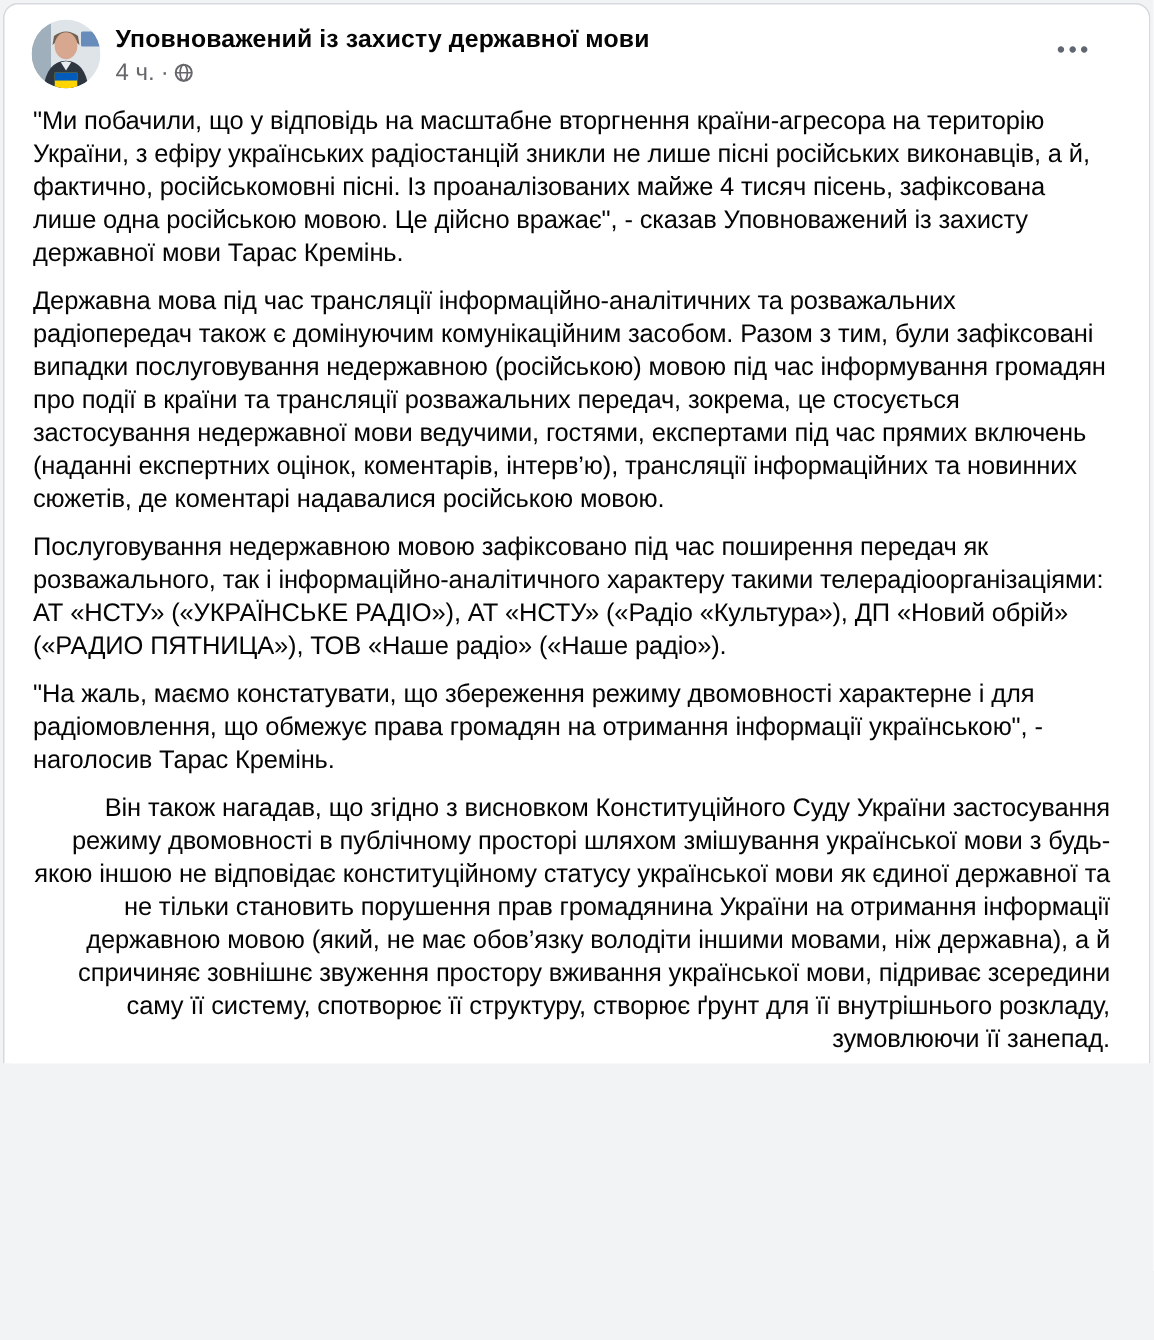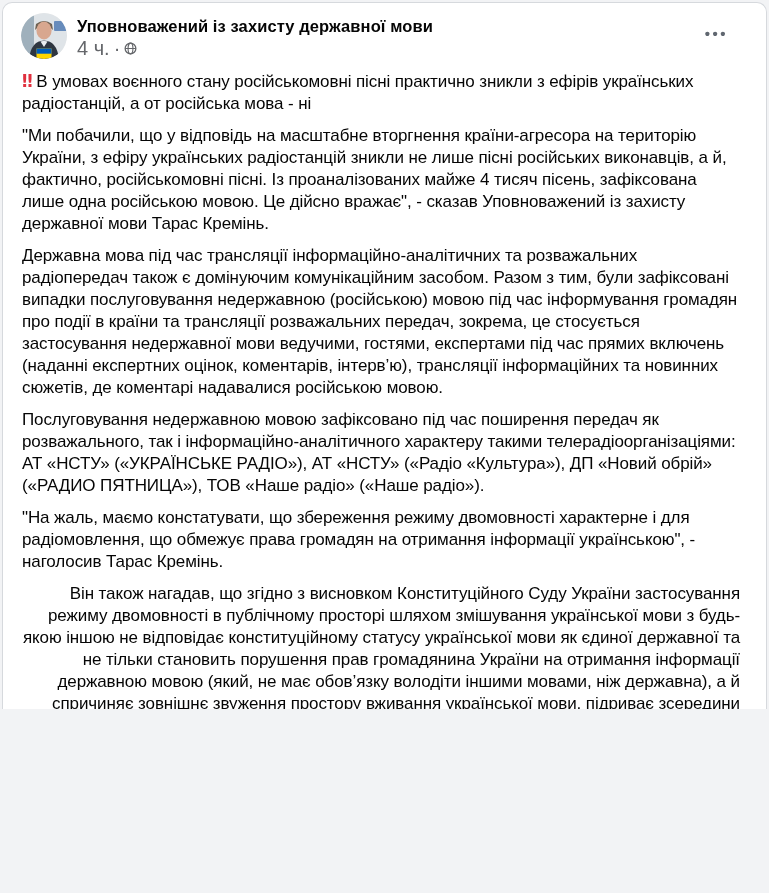--- a/index.html
+++ b/index.html
@@ -28,21 +28,21 @@
     box-shadow:inset 0 0 0 1px rgba(0,0,0,.08);
   }
   .avatar svg { display:block; width:46px; height:46px; }
   .head-text { margin-left:10px; flex:1 1 auto; padding-top:2px; }
   .page-name {
     font-size:16.5px; font-weight:700; color:#050505;
     line-height:22px; letter-spacing:.1px; cursor:pointer;
   }
   .meta {
     display:flex; align-items:center; gap:4px;
-    margin-top:2px; font-size:20px; color:#65676b; line-height:19px;
+    margin-top:2px; font-size:16px; color:#65676b; line-height:19px;
   }
   .meta .ts { cursor:pointer; }
   .globe-wrap { display:inline-flex; align-items:center; }
   .more-btn {
     flex:0 0 auto; align-self:flex-start;
     margin-top:12px; margin-right:18px;
     color:#606770; font-size:15px; letter-spacing:2.5px; font-weight:700;
     cursor:pointer; padding:4px 6px; border-radius:6px; line-height:10px;
   }
   
@@ -98,21 +98,20 @@
             <line x1="1.4" y1="8" x2="14.6" y2="8" stroke="#65676b" stroke-width="1.4"></line>
           </svg>
         </span>
       </div>
     </div>
 
     <div class="more-btn">•••</div>
   </header>
 
   <div class="post-body">
-    <p><span class="bang">‼</span> <span>В умовах воєнного стану російськомовні пісні практично зникли з ефірів українських радіостанцій, а от російська мова - ні</span></p>
     <p>"Ми побачили, що у відповідь на масштабне вторгнення країни-агресора на територію України, з ефіру українських радіостанцій зникли не лише пісні російських виконавців, а й, фактично, російськомовні пісні. Із проаналізованих майже 4 тисяч пісень, зафіксована лише одна російською мовою. Це дійсно вражає", - сказав Уповноважений із захисту державної мови Тарас Кремінь.</p>
     <p>Державна мова під час трансляції інформаційно-аналітичних та розважальних радіопередач також є домінуючим комунікаційним засобом. Разом з тим, були зафіксовані випадки послуговування недержавною (російською) мовою під час інформування громадян про події в країни та трансляції розважальних передач, зокрема, це  стосується застосування недержавної мови ведучими, гостями, експертами під час прямих включень (наданні експертних оцінок, коментарів, інтерв’ю), трансляції інформаційних та новинних сюжетів, де коментарі надавалися російською мовою.</p>
     <p>Послуговування недержавною мовою зафіксовано під час поширення передач як розважального, так і інформаційно-аналітичного характеру такими телерадіоорганізаціями: АТ «НСТУ» («УКРАЇНСЬКЕ РАДІО»), АТ «НСТУ» («Радіо «Культура»), ДП «Новий обрій» («РАДИО ПЯТНИЦА»), ТОВ «Наше радіо» («Наше радіо»).</p>
     <p>"На жаль, маємо констатувати, що збереження режиму двомовності характерне і для радіомовлення, що обмежує права громадян на отримання інформації українською", - наголосив Тарас Кремінь.</p>
     <p>Він також нагадав, що згідно з висновком Конституційного Суду України застосування режиму двомовності в публічному просторі шляхом змішування української мови з будь-якою іншою не відповідає конституційному статусу української мови як єдиної державної та не тільки становить порушення прав громадянина України на отримання інформації державною мовою (який, не має обов’язку володіти іншими мовами, ніж державна), а й спричиняє зовнішнє звуження простору вживання української мови, підриває зсередини саму її систему, спотворює її структуру, створює ґрунт для її внутрішнього розкладу, зумовлюючи її занепад.</p>
   </div>
 
 </article>
 
 </body></html>

